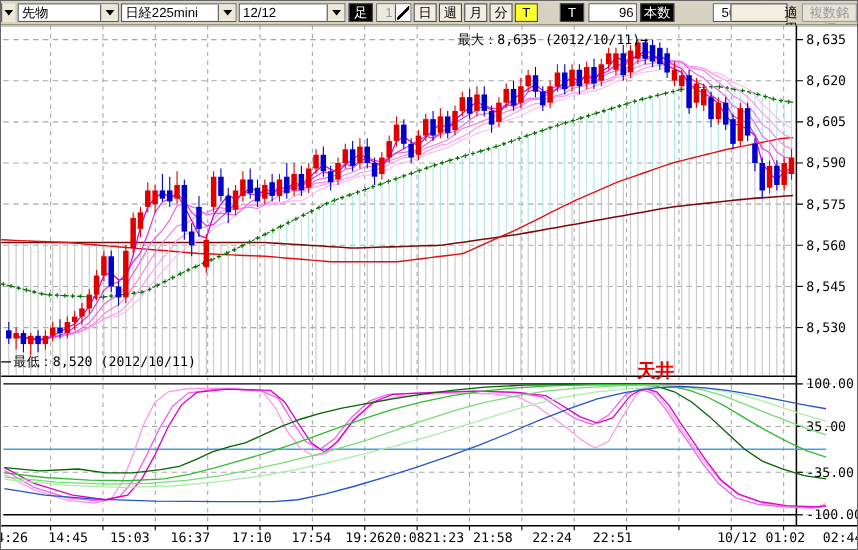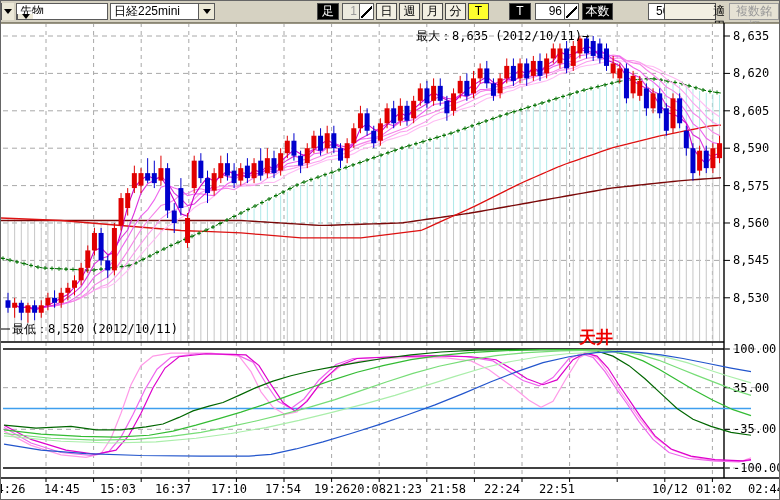--- a/index.html
+++ b/index.html
@@ -25,44 +25,50 @@
   svg text{font-family:"DejaVu Sans Mono","Liberation Sans",sans-serif;}
 </style>
 </head>
 <body>
 <div id="app">
 
   <div id="toolbar">
     <div class="tb drop" style="left:0;width:13px;">
         <span class="tri"></span>
       </div>
-    <div class="tb combo" style="left:15px;width:92px;flex-direction:column;">
+    <div class="tb combo" style="left:15px;width:92px;">
       <span class="val">先物</span>
       <span class="drop">
           <span class="tri"></span>
         </span>
     </div>
     <div class="tb combo" style="left:109px;width:105px;">
       <span class="val">日経225mini</span>
+      <span class="drop">
+          <span class="tri"></span>
+        </span>
+    </div>
+    <div class="tb combo" style="left:216px;width:97px;">
+      <span class="val">12/12</span>
       <span class="drop">
           <span class="tri"></span>
         </span>
     </div>
     <div class="tb btn black" style="left:316px;width:22px;">足</div>
     <div class="tb spin" style="left:341px;width:32px;">
       <span class="num gray">1</span>
       <span class="stepper"></span>
     </div>
     <div class="tb btn" style="left:375px;width:21px;">日</div>
     <div class="tb btn" style="left:398px;width:21px;">週</div>
     <div class="tb btn" style="left:421px;width:21px;">月</div>
     <div class="tb btn" style="left:444px;width:21px;">分</div>
     <div class="tb btn yellow" style="left:467px;width:21px;">T</div>
     <div class="tb btn black" style="left:508px;width:22px;">T</div>
-    <div class="tb spin" style="left:534px;width:44px;">
+    <div class="tb spin" style="left:534px;width:44px;flex-direction:column;">
       <span class="num">96</span>
       <span class="stepper"></span>
     </div>
     <div class="tb btn black" style="left:581px;width:31px;text-align:center;">本数</div>
     <div class="tb spin" style="left:647px;width:45px;">
       <span class="num">500</span>
       <span class="stepper"></span>
     </div>
     <div class="tb btn" style="left:663px;width:37px;padding-left:48px;">適用</div>
     <div class="tb btn disabled" style="left:728px;width:50px;">複数銘柄</div>

